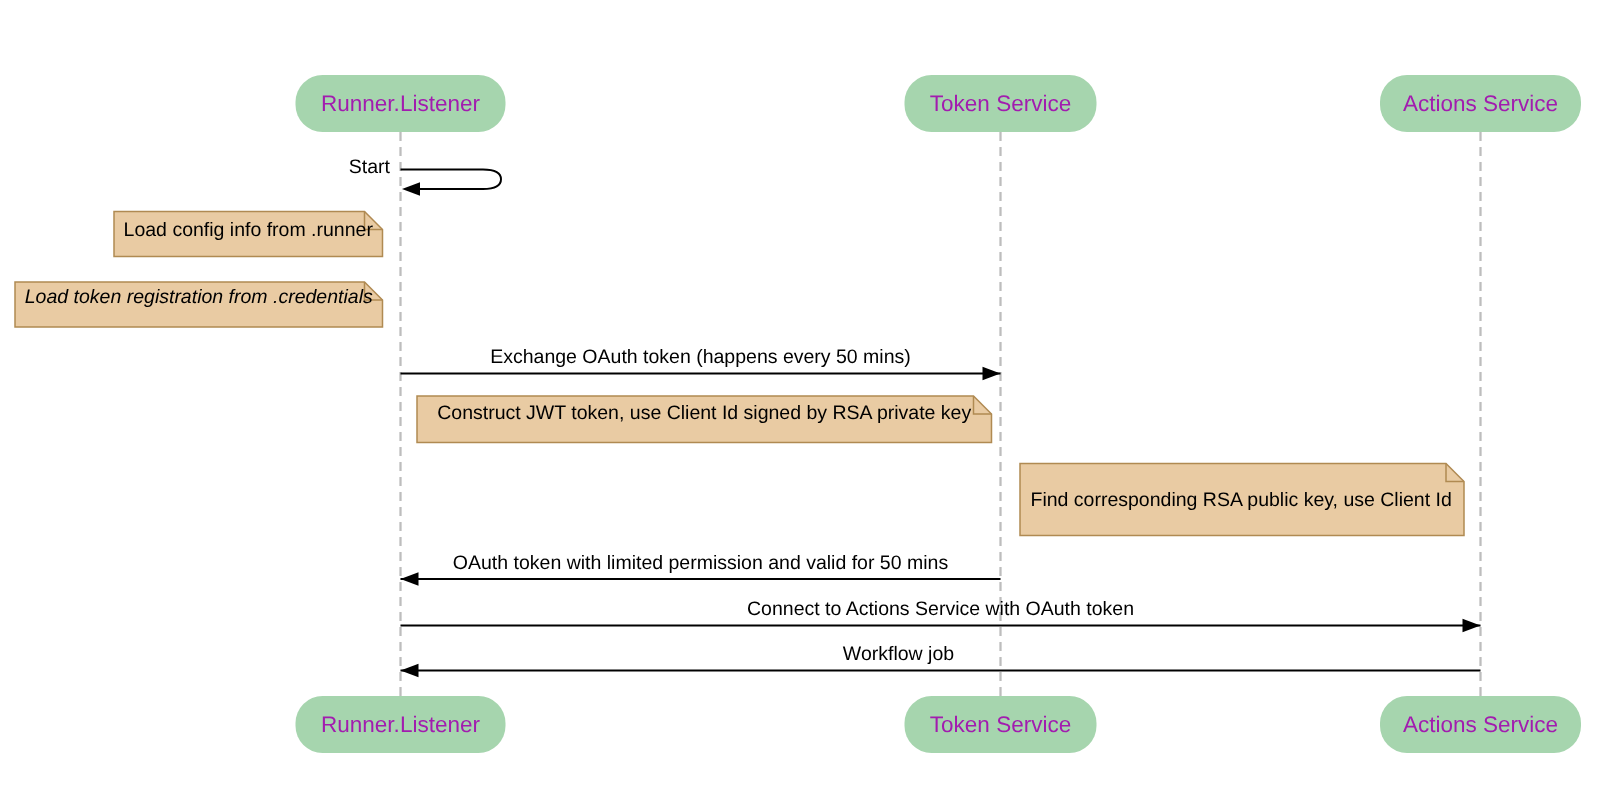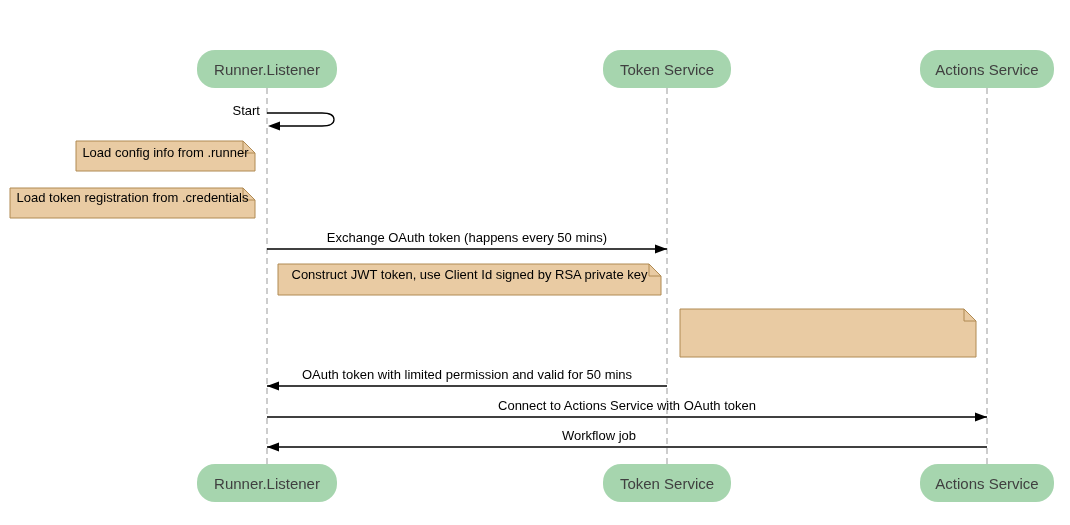--- a/index.html
+++ b/index.html
@@ -7,21 +7,21 @@
     position:relative;width:1070px;height:525px;background:#ffffff;
     font-family:"Liberation Sans",sans-serif;overflow:hidden;color:#000;
   }
   .title{
     position:absolute;top:11px;left:0;width:100%;text-align:center;
     font-weight:bold;font-size:15px;letter-spacing:.1px;
   }
   svg.layer{position:absolute;left:0;top:0;}
   .pbox{
     position:absolute;border-radius:18px;display:flex;align-items:center;
-    justify-content:center;font-size:15px;line-height:1;color:#404040;
+    justify-content:center;font-size:15px;line-height:1;color:#a21caf;
   }
   .msg-label{
     position:absolute;transform:translateX(-50%);white-space:nowrap;
     font-size:13px;line-height:14px;
   }
   .self-label{
     position:absolute;transform:translateX(-100%);white-space:nowrap;
     font-size:13px;line-height:14px;
   }
   .note-text{
@@ -62,22 +62,23 @@
     </svg>
   <div id="nodes-layer">
       <div class="pbox" style="left: 197px; top: 50px; width: 140px; height: 38px; background: rgb(166, 213, 174);">Runner.Listener</div>
       <div class="pbox" style="left: 197px; top: 464px; width: 140px; height: 38px; background: rgb(166, 213, 174);">Runner.Listener</div>
       <div class="pbox" style="left: 603px; top: 50px; width: 128px; height: 38px; background: rgb(166, 213, 174);">Token Service</div>
       <div class="pbox" style="left: 603px; top: 464px; width: 128px; height: 38px; background: rgb(166, 213, 174);">Token Service</div>
       <div class="pbox" style="left: 920px; top: 50px; width: 134px; height: 38px; background: rgb(166, 213, 174);">Actions Service</div>
       <div class="pbox" style="left: 920px; top: 464px; width: 134px; height: 38px; background: rgb(166, 213, 174);">Actions Service</div>
       <div class="self-label" style="left: 260px; top: 104px;">Start</div>
       <div class="note-text" style="left: 76px; top: 141px; width: 179px; height: 24px;">Load config info from .runner</div>
-      <div class="note-text" style="left: 10px; top: 188px; width: 245px; height: 20px;">Load token registration from .credentials</div>
+      <div class="note-text" style="left: 10px; top: 188px; width: 245px; height: 20px; font-style: italic;">Load token registration from .credentials</div>
       <div class="msg-label" style="left: 467px; top: 231px;">Exchange OAuth token (happens every 50 mins)</div>
       <div class="note-text" style="left: 278px; top: 264px; width: 383px; height: 21px;">Construct JWT token, use Client Id signed by RSA private key</div>
       <div class="note-text multi" style="left: 680px; top: 309px; width: 296px; height: 48px;">
+        <span>Find corresponding RSA public key, use Client Id</span>
       </div>
       <div class="msg-label" style="left: 467px; top: 368px;">OAuth token with limited permission and valid for 50 mins</div>
       <div class="msg-label" style="left: 627px; top: 399px;">Connect to Actions Service with OAuth token</div>
       <div class="msg-label" style="left: 599px; top: 429px;">Workflow job</div>
     </div>
 </div>
 
 </body></html>

